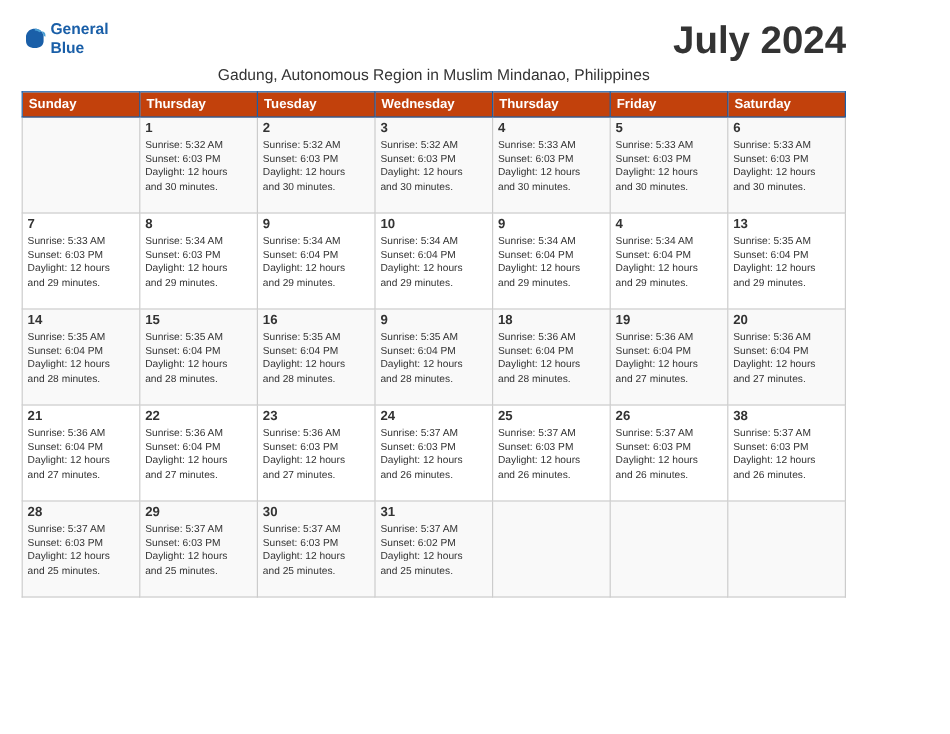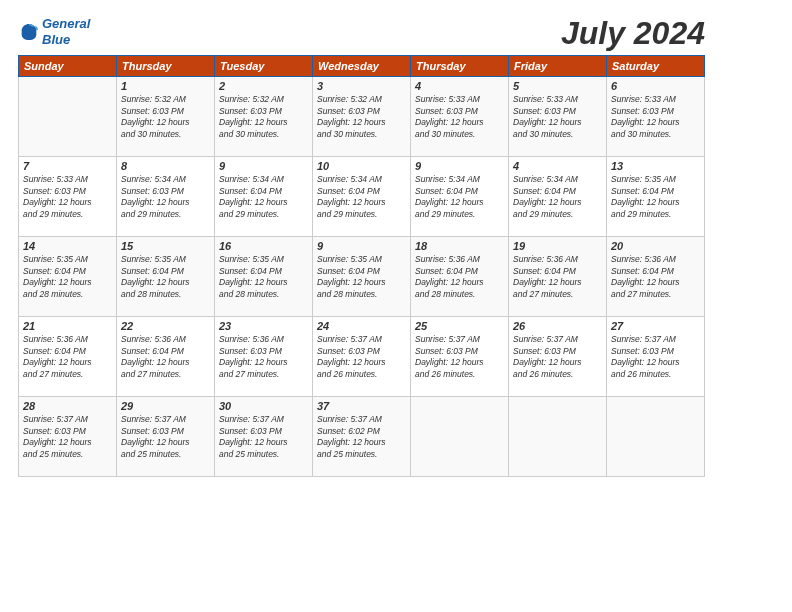--- a/index.html
+++ b/index.html
@@ -7,21 +7,20 @@
       width: 792px;
       height: 612px;
       font-family: Arial, sans-serif;
       background: #fff;
       overflow: hidden;
     }
     .page {
       width: 723px;
       height: 612px;
       padding: 16px 18px 10px 18px;
-      font-style: italic;
     }
     .header {
       display: flex;
       align-items: flex-start;
       justify-content: space-between;
       margin-bottom: 4px;
     }
     .logo {
       display: flex;
       align-items: center;
@@ -112,20 +111,21 @@
       </svg>
       <div class="logo-text">
         <div><span>General</span></div>
         <div><span>Blue</span></div>
       </div>
     </div>
     <div class="title-section">
       <div class="month-title">July 2024</div>
     </div>
   </div>
+  <div class="subtitle">Gadung, Autonomous Region in Muslim Mindanao, Philippines</div>
   <table>
     <thead>
       <tr>
         <th>Sunday</th>
         <th>Thursday</th>
         <th>Tuesday</th>
         <th>Wednesday</th>
         <th>Thursday</th>
         <th>Friday</th>
         <th>Saturday</th>
@@ -316,21 +316,21 @@
 and 26 minutes.</div>
           </td>
           <td>
             <span class="day-num">26</span>
             <div class="day-info" style="white-space: pre-line;">Sunrise: 5:37 AM
 Sunset: 6:03 PM
 Daylight: 12 hours
 and 26 minutes.</div>
           </td>
           <td>
-            <span class="day-num">27</span>
+            <span class="day-num">38</span>
             <div class="day-info" style="white-space: pre-line;">Sunrise: 5:37 AM
 Sunset: 6:03 PM
 Daylight: 12 hours
 and 26 minutes.</div>
           </td>
         </tr>
         <tr>
           <td>
             <span class="day-num">28</span>
             <div class="day-info" style="white-space: pre-line;">Sunrise: 5:37 AM
@@ -346,21 +346,21 @@
 and 25 minutes.</div>
           </td>
           <td>
             <span class="day-num">30</span>
             <div class="day-info" style="white-space: pre-line;">Sunrise: 5:37 AM
 Sunset: 6:03 PM
 Daylight: 12 hours
 and 25 minutes.</div>
           </td>
           <td>
-            <span class="day-num">37</span>
+            <span class="day-num">31</span>
             <div class="day-info" style="white-space: pre-line;">Sunrise: 5:37 AM
 Sunset: 6:02 PM
 Daylight: 12 hours
 and 25 minutes.</div>
           </td>
           <td class="empty"></td>
           <td class="empty"></td>
           <td class="empty"></td>
         </tr>
       </tbody>

